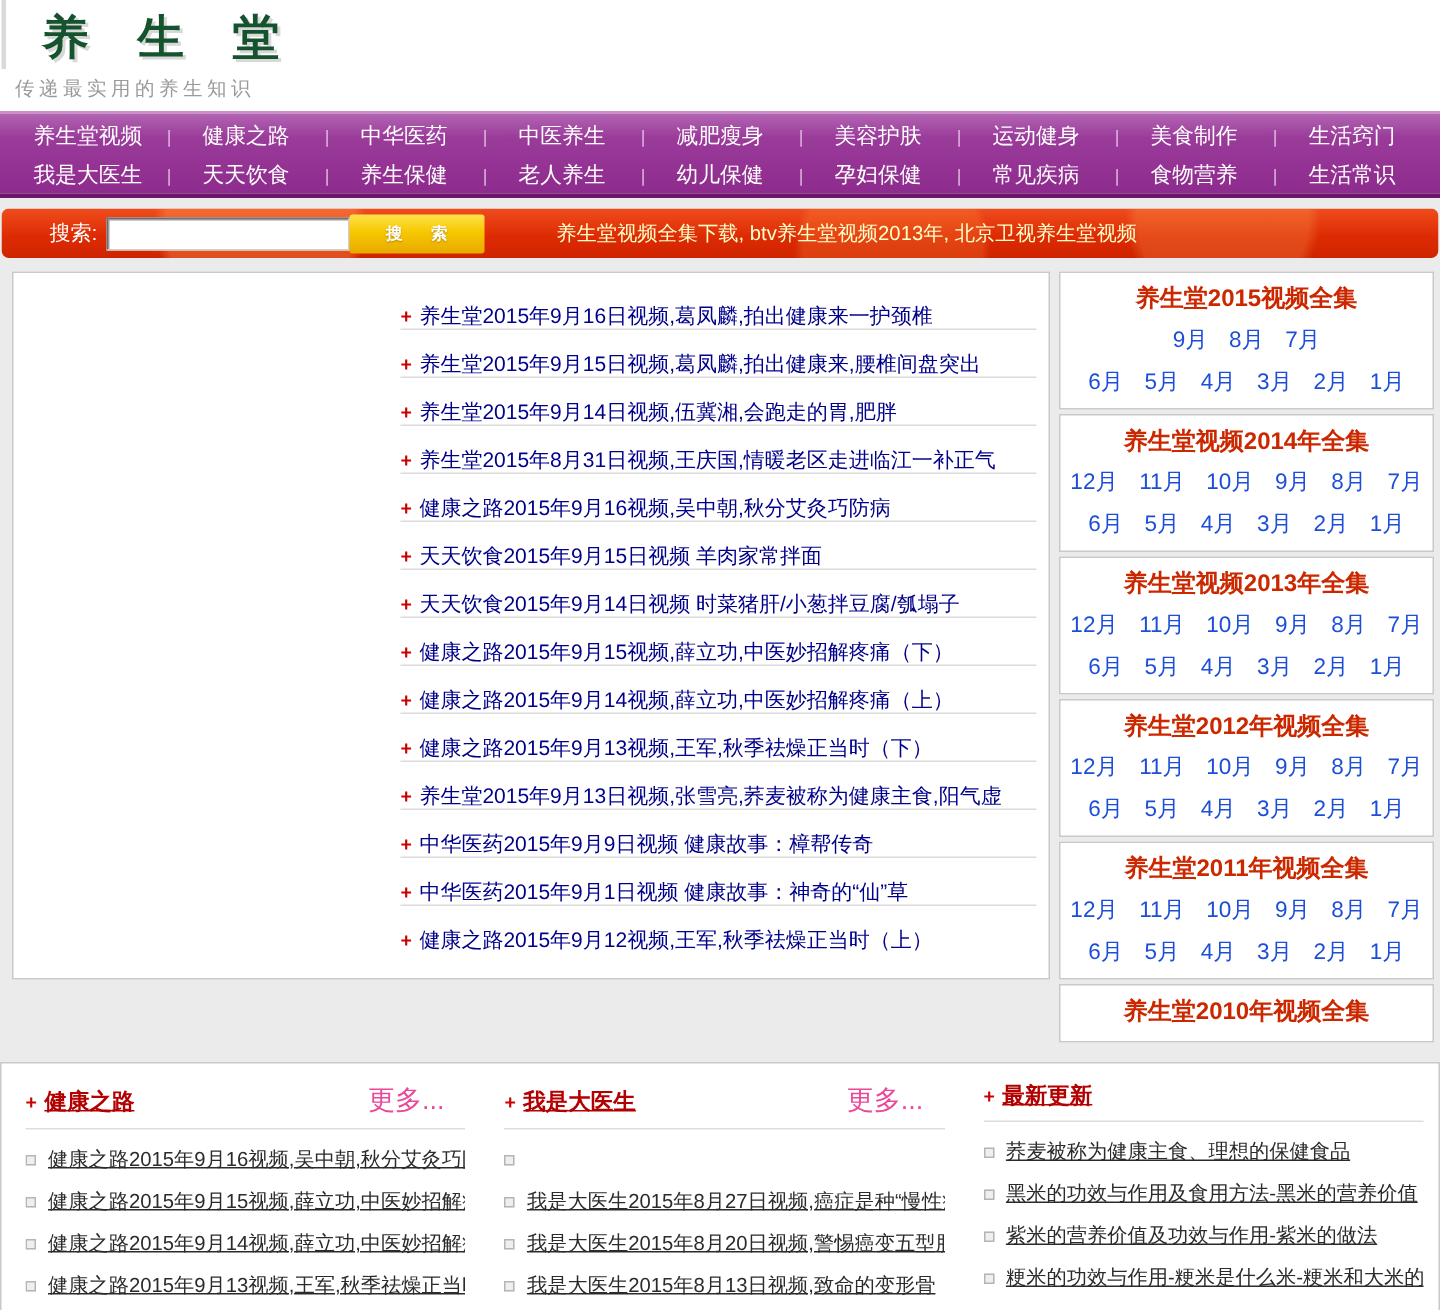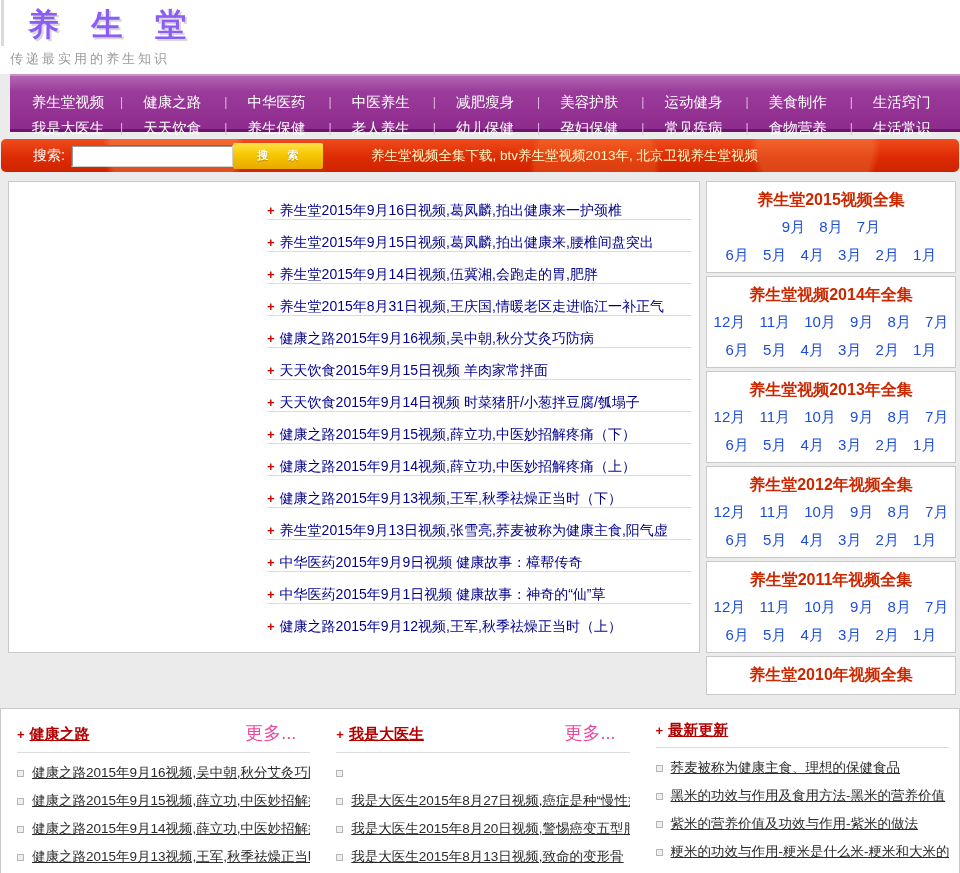--- a/index.html
+++ b/index.html
@@ -10,35 +10,34 @@
     font-family:"Liberation Sans", sans-serif;
   }
   a { text-decoration:none; }
 
   
   .header { position:relative; height:74px; background:#ffffff; }
   .left-strip { position:absolute; left:1px; top:0; width:3px; height:46px; background:#d9d9d9; }
   .logo {
     position:absolute; left:28px; top:4px;
     font-size:31px; font-weight:bold; letter-spacing:12px;
-    color:#8b5cf6; text-shadow:2px 2px 0 #d8d8d8;
+    color:#14532d; text-shadow:2px 2px 0 #d8d8d8;
   }
   .tagline {
     position:absolute; left:10px; top:50px;
     font-size:13px; color:#9a9a9a; letter-spacing:3px;
   }
 
   
   .nav {
     height:58px;
     background:linear-gradient(180deg,#b264b2 0%, #9a3b9a 30%, #8e2b8e 100%);
     border-top:2px solid #c98fc9;
     border-bottom:3px solid #6b156b;
-    padding:13px 6px 0;
-    margin-left:10px;
+    padding:2px 6px 0;
   }
   .nav-row { display:flex; height:26px; line-height:26px; }
   .nav-cell {
     flex:1; position:relative; text-align:center;
     color:#ffffff; font-size:14.5px; cursor:pointer;
   }
   .nav-row .nav-cell::after {
     content:"|"; position:absolute; right:-3px; top:0;
     color:#e0b7e0; font-size:12px;
   }

